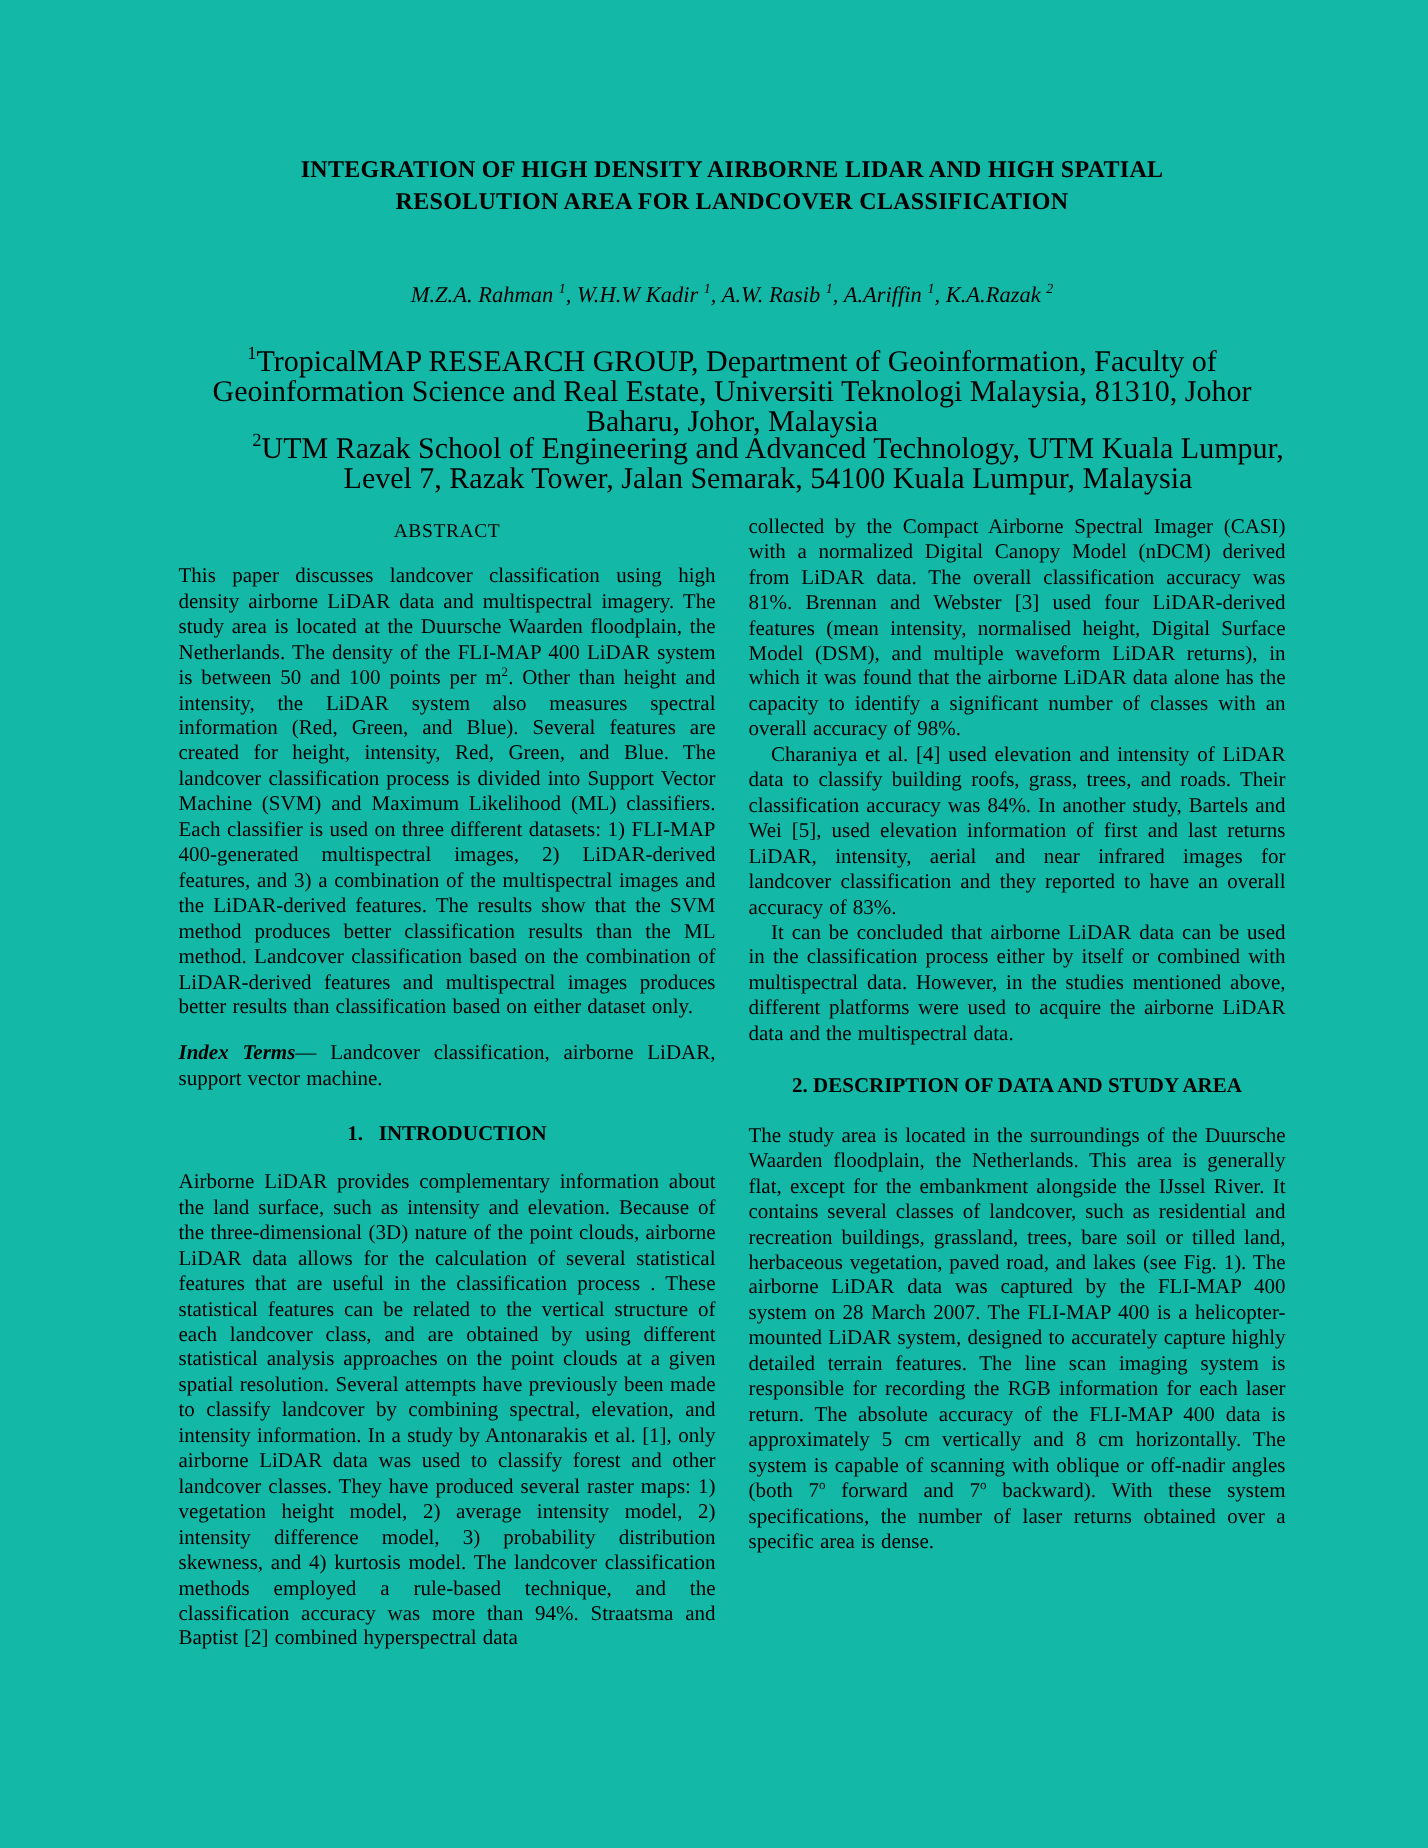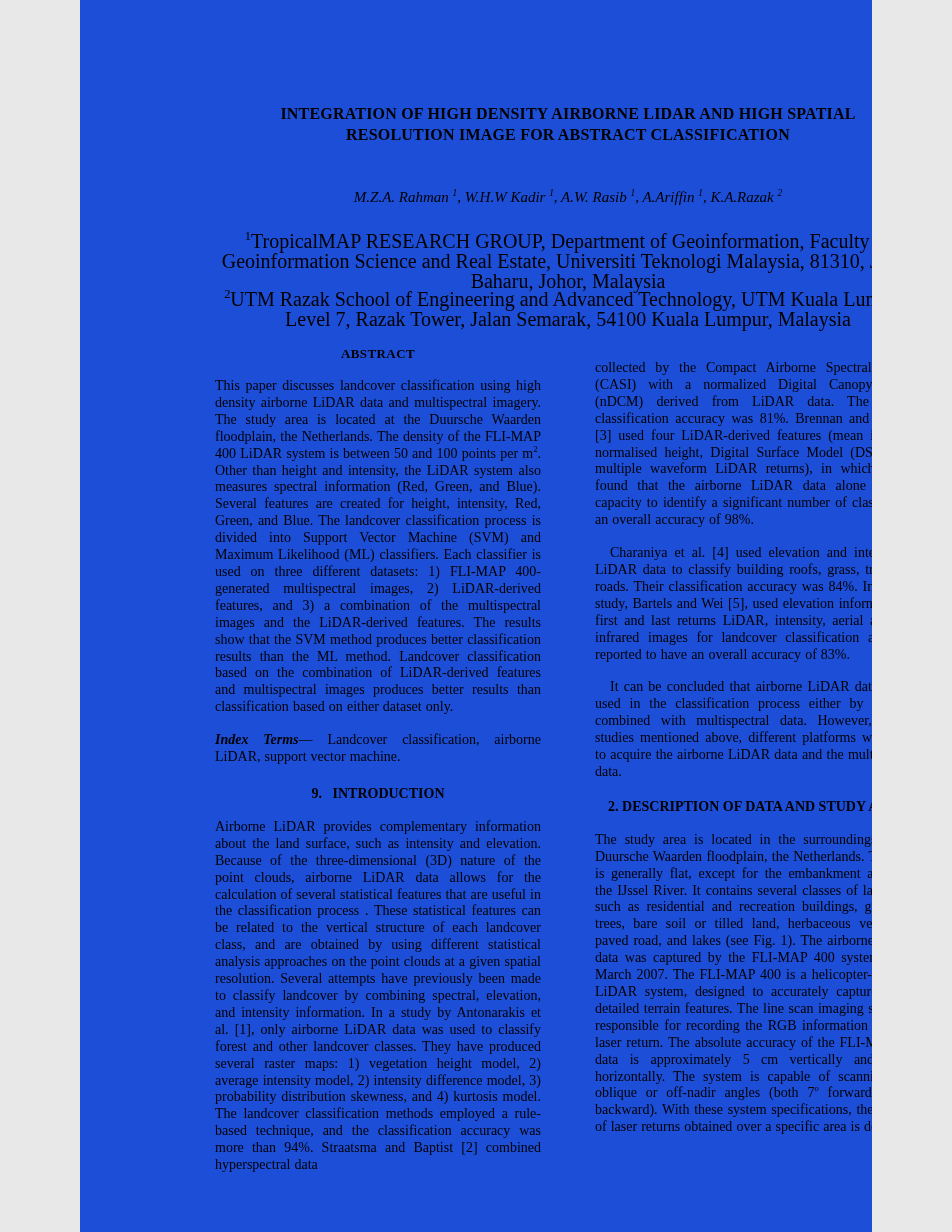--- a/index.html
+++ b/index.html
@@ -1,21 +1,21 @@
 <!DOCTYPE html>
 <html><head>
 <meta charset="utf-8">
 <style>
   html, body { margin: 0; padding: 0; background: #e8e8e8; }
   .page {
     position: relative;
-    width: 792px;
+    width: 952px;
     height: 1232px;
     margin: 0 auto;
-    background: #1d4ed8;
+    background: #14b8a6;
     font-family: "Liberation Serif", "DejaVu Serif", serif;
     color: #000000;
     overflow: hidden;
   }
   .centerband {
     position: absolute;
     left: 119px;
     width: 738px;
     text-align: center;
   }
@@ -27,39 +27,39 @@
     letter-spacing: 0.2px;
   }
   .author-line {
     top: 188px;
     font-style: italic;
     font-size: 15px;
     line-height: 19px;
   }
   .affil { font-size: 20px; line-height: 20px; }
   .affil-1 { top: 231px; }
-  .affil-2 { top: 289px; }
+  .affil-2 { top: 289px; margin-left: 24px; }
   .col {
     position: absolute;
     top: 344px;
     width: 358px;
   }
   .col-left  { left: 119px; }
   .col-right { left: 499px; }
   .body-par {
-    margin: 16px;
+    margin: 0;
     font-size: 14px;
     line-height: 16.9px;
     text-align: justify;
     word-spacing: 0.04em;
   }
   .indent { text-indent: 15px; }
   .h-abstract {
     text-align: center;
-    font-weight: 700;
+    font-weight: 400;
     font-size: 13px;
     line-height: 16px;
     letter-spacing: 0.4px;
     margin: 2px 0 15px 0;
   }
   .h-section {
     text-align: center;
     font-weight: 700;
     font-size: 14px;
     line-height: 18px;
@@ -72,34 +72,34 @@
   sup { font-size: 0.62em; line-height: 0; vertical-align: super; }
   .bi { font-weight: 700; font-style: italic; }
 </style>
 </head>
 <body>
 
 <div class="page">
 
   <div class="centerband paper-title">
     <div>INTEGRATION OF HIGH DENSITY AIRBORNE LIDAR AND HIGH SPATIAL</div>
-    <div>RESOLUTION IMAGE FOR ABSTRACT CLASSIFICATION</div>
+    <div>RESOLUTION AREA FOR LANDCOVER CLASSIFICATION</div>
   </div>
 
   <div class="centerband author-line">M.Z.A. Rahman <sup>1</sup>, W.H.W Kadir <sup>1</sup>, A.W. Rasib <sup>1</sup>, A.Ariffin <sup>1</sup>, K.A.Razak <sup>2</sup></div>
 
   <div class="centerband affil affil-1"><sup>1</sup>TropicalMAP RESEARCH GROUP, Department of Geoinformation, Faculty of Geoinformation Science and Real Estate, Universiti Teknologi Malaysia, 81310, Johor Baharu, Johor, Malaysia</div>
 
   <div class="centerband affil affil-2"><sup>2</sup>UTM Razak School of Engineering and Advanced Technology, UTM Kuala Lumpur, Level 7, Razak Tower, Jalan Semarak, 54100 Kuala Lumpur, Malaysia</div>
 
   <div class="col col-left">
     <div class="h-abstract">ABSTRACT</div>
     <p class="body-par">This paper discusses landcover classification using high density airborne LiDAR data and multispectral imagery. The study area is located at the Duursche Waarden floodplain, the Netherlands. The density of the FLI-MAP 400 LiDAR system is between 50 and 100 points per m<sup>2</sup>. Other than height and intensity, the LiDAR system also measures spectral information (Red, Green, and Blue). Several features are created for height, intensity, Red, Green, and Blue. The landcover classification process is divided into Support Vector Machine (SVM) and Maximum Likelihood (ML) classifiers. Each classifier is used on three different datasets: 1) FLI-MAP 400-generated multispectral images, 2) LiDAR-derived features, and 3) a combination of the multispectral images and the LiDAR-derived features. The results show that the SVM method produces better classification results than the ML method. Landcover classification based on the combination of LiDAR-derived features and multispectral images produces better results than classification based on either dataset only.</p>
     <p class="body-par gap-index"><span class="bi">Index Terms</span>— Landcover classification, airborne LiDAR, support vector machine.</p>
-    <div class="h-section h-sec1">9.   INTRODUCTION</div>
+    <div class="h-section h-sec1">1.   INTRODUCTION</div>
     <p class="body-par">Airborne LiDAR provides complementary information about the land surface, such as intensity and elevation. Because of the three-dimensional (3D) nature of the point clouds, airborne LiDAR data allows for the calculation of several statistical features that are useful in the classification process . These statistical features can be related to the vertical structure of each landcover class, and are obtained by using different statistical analysis approaches on the point clouds at a given spatial resolution. Several attempts have previously been made to classify landcover by combining spectral, elevation, and intensity information. In a study by Antonarakis et al. [1], only airborne LiDAR data was used to classify forest and other landcover classes. They have produced several raster maps: 1) vegetation height model, 2) average intensity model, 2) intensity difference model, 3) probability distribution skewness, and 4) kurtosis model. The landcover classification methods employed a rule-based technique, and the classification accuracy was more than 94%. Straatsma and Baptist [2] combined hyperspectral data</p>
   </div>
 
   <div class="col col-right">
     <p class="body-par">collected by the Compact Airborne Spectral Imager (CASI) with a normalized Digital Canopy Model (nDCM) derived from LiDAR data. The overall classification accuracy was 81%.  Brennan and Webster [3] used four LiDAR-derived features (mean intensity, normalised height, Digital Surface Model (DSM), and multiple waveform LiDAR returns), in which it was found that the airborne LiDAR data alone has the capacity to identify a significant number of classes with an overall accuracy of 98%.</p>
     <p class="body-par indent">Charaniya et al. [4] used elevation and intensity of LiDAR data to classify building roofs, grass, trees, and roads. Their classification accuracy was 84%. In another study, Bartels and Wei [5], used elevation information of first and last returns LiDAR, intensity, aerial and near infrared images for landcover classification and they reported to have an overall accuracy of 83%.</p>
     <p class="body-par indent">It can be concluded that airborne LiDAR data can be used in the classification process either by itself or combined with multispectral data. However, in the studies mentioned above, different platforms were used to acquire the airborne LiDAR data and the multispectral data.</p>
     <div class="h-section h-sec2">2. DESCRIPTION OF DATA AND STUDY AREA</div>
     <p class="body-par">The study area is located in the surroundings of the Duursche Waarden floodplain, the Netherlands. This area is generally flat, except for the embankment alongside the IJssel River. It contains several classes of landcover, such as residential and recreation buildings, grassland, trees, bare soil or tilled land, herbaceous vegetation, paved road, and lakes (see Fig. 1). The airborne LiDAR data was captured by the FLI-MAP 400 system on 28 March 2007. The FLI-MAP 400 is a helicopter-mounted LiDAR system, designed to accurately capture highly detailed terrain features. The line scan imaging system is responsible for recording the RGB information for each laser return. The absolute accuracy of the FLI-MAP 400 data is approximately 5 cm vertically and 8 cm horizontally. The system is capable of scanning with oblique or off-nadir angles (both 7<sup>o</sup> forward and 7<sup>o</sup> backward). With these system specifications, the number of laser returns obtained over a specific area is dense.</p>
   </div>

